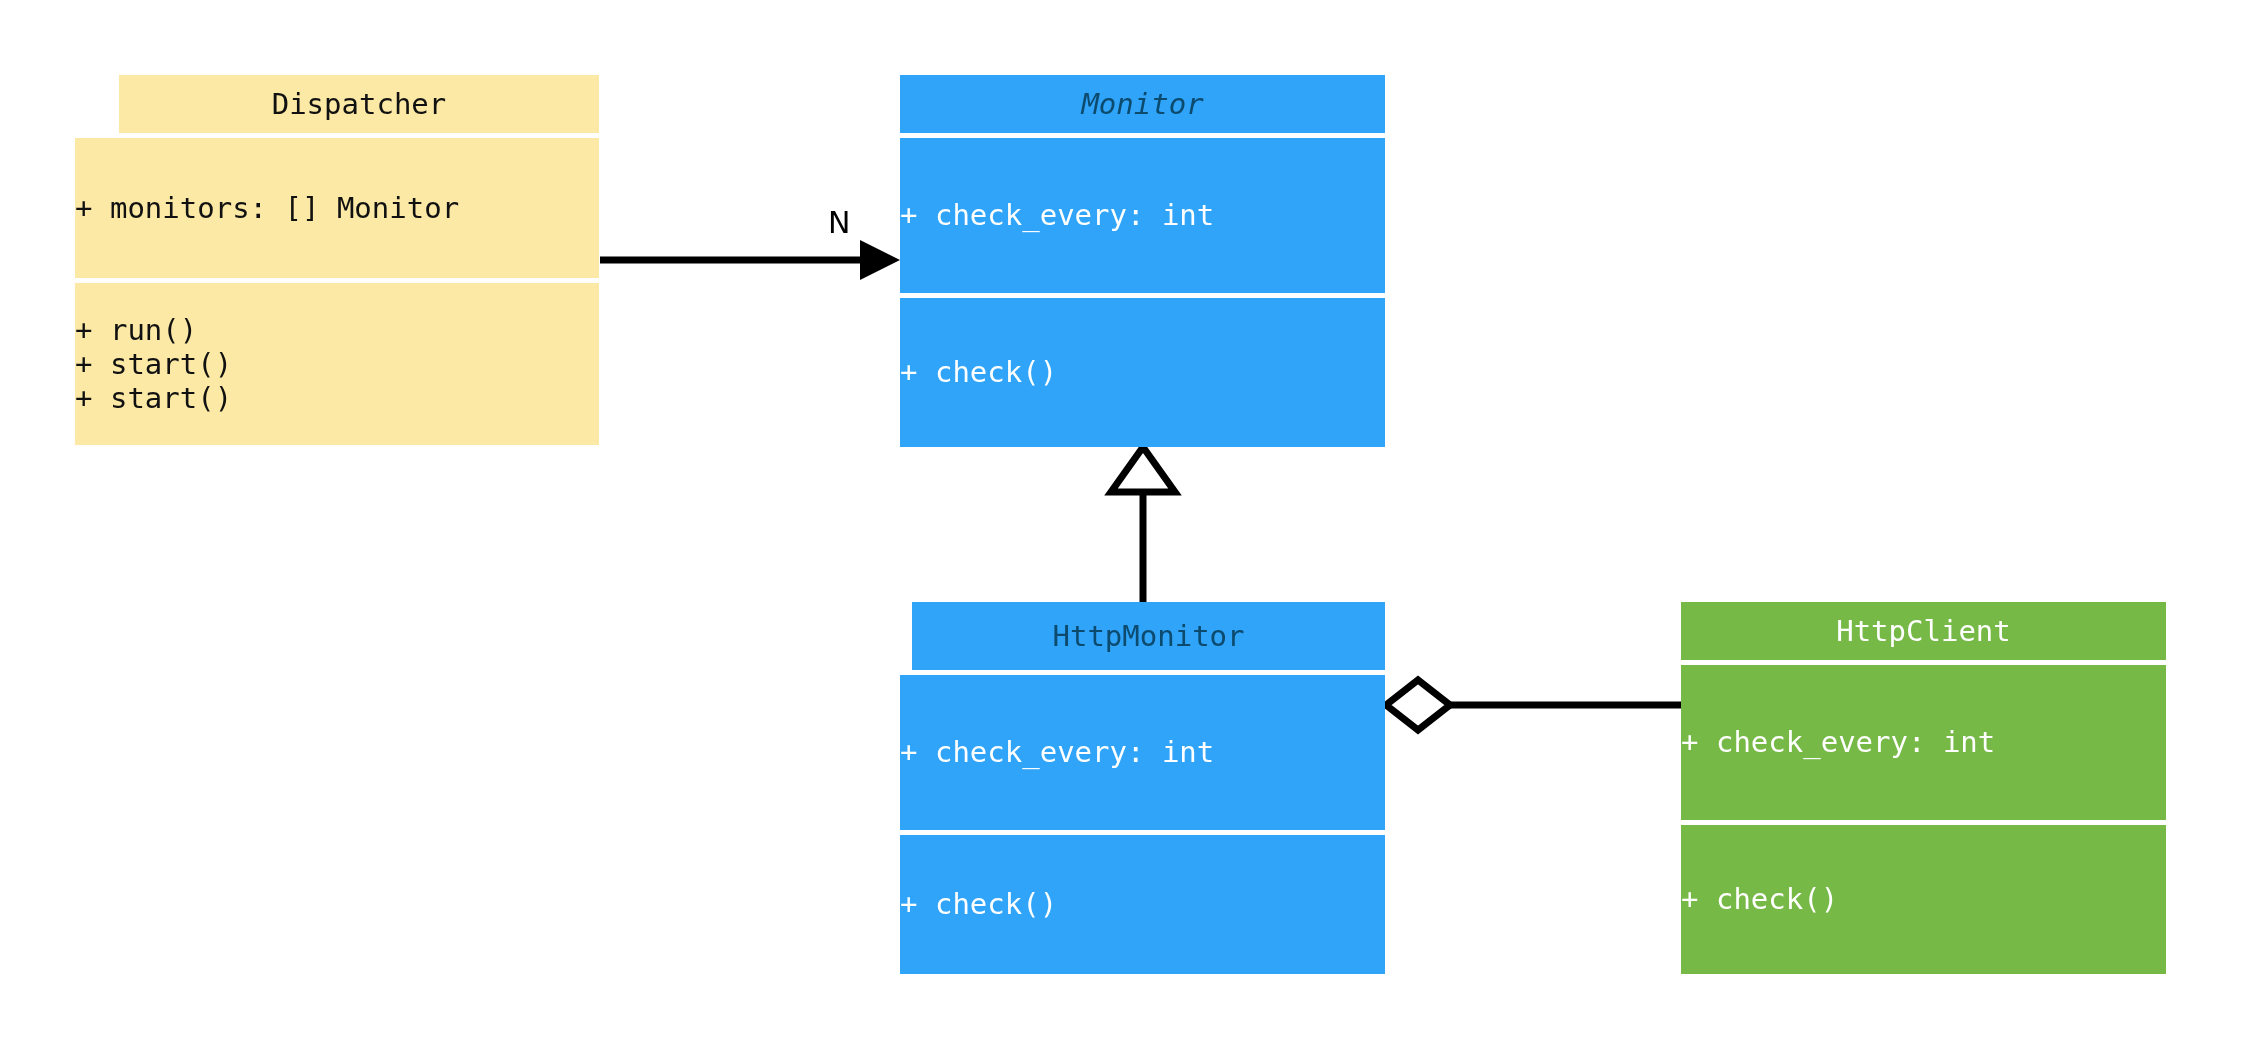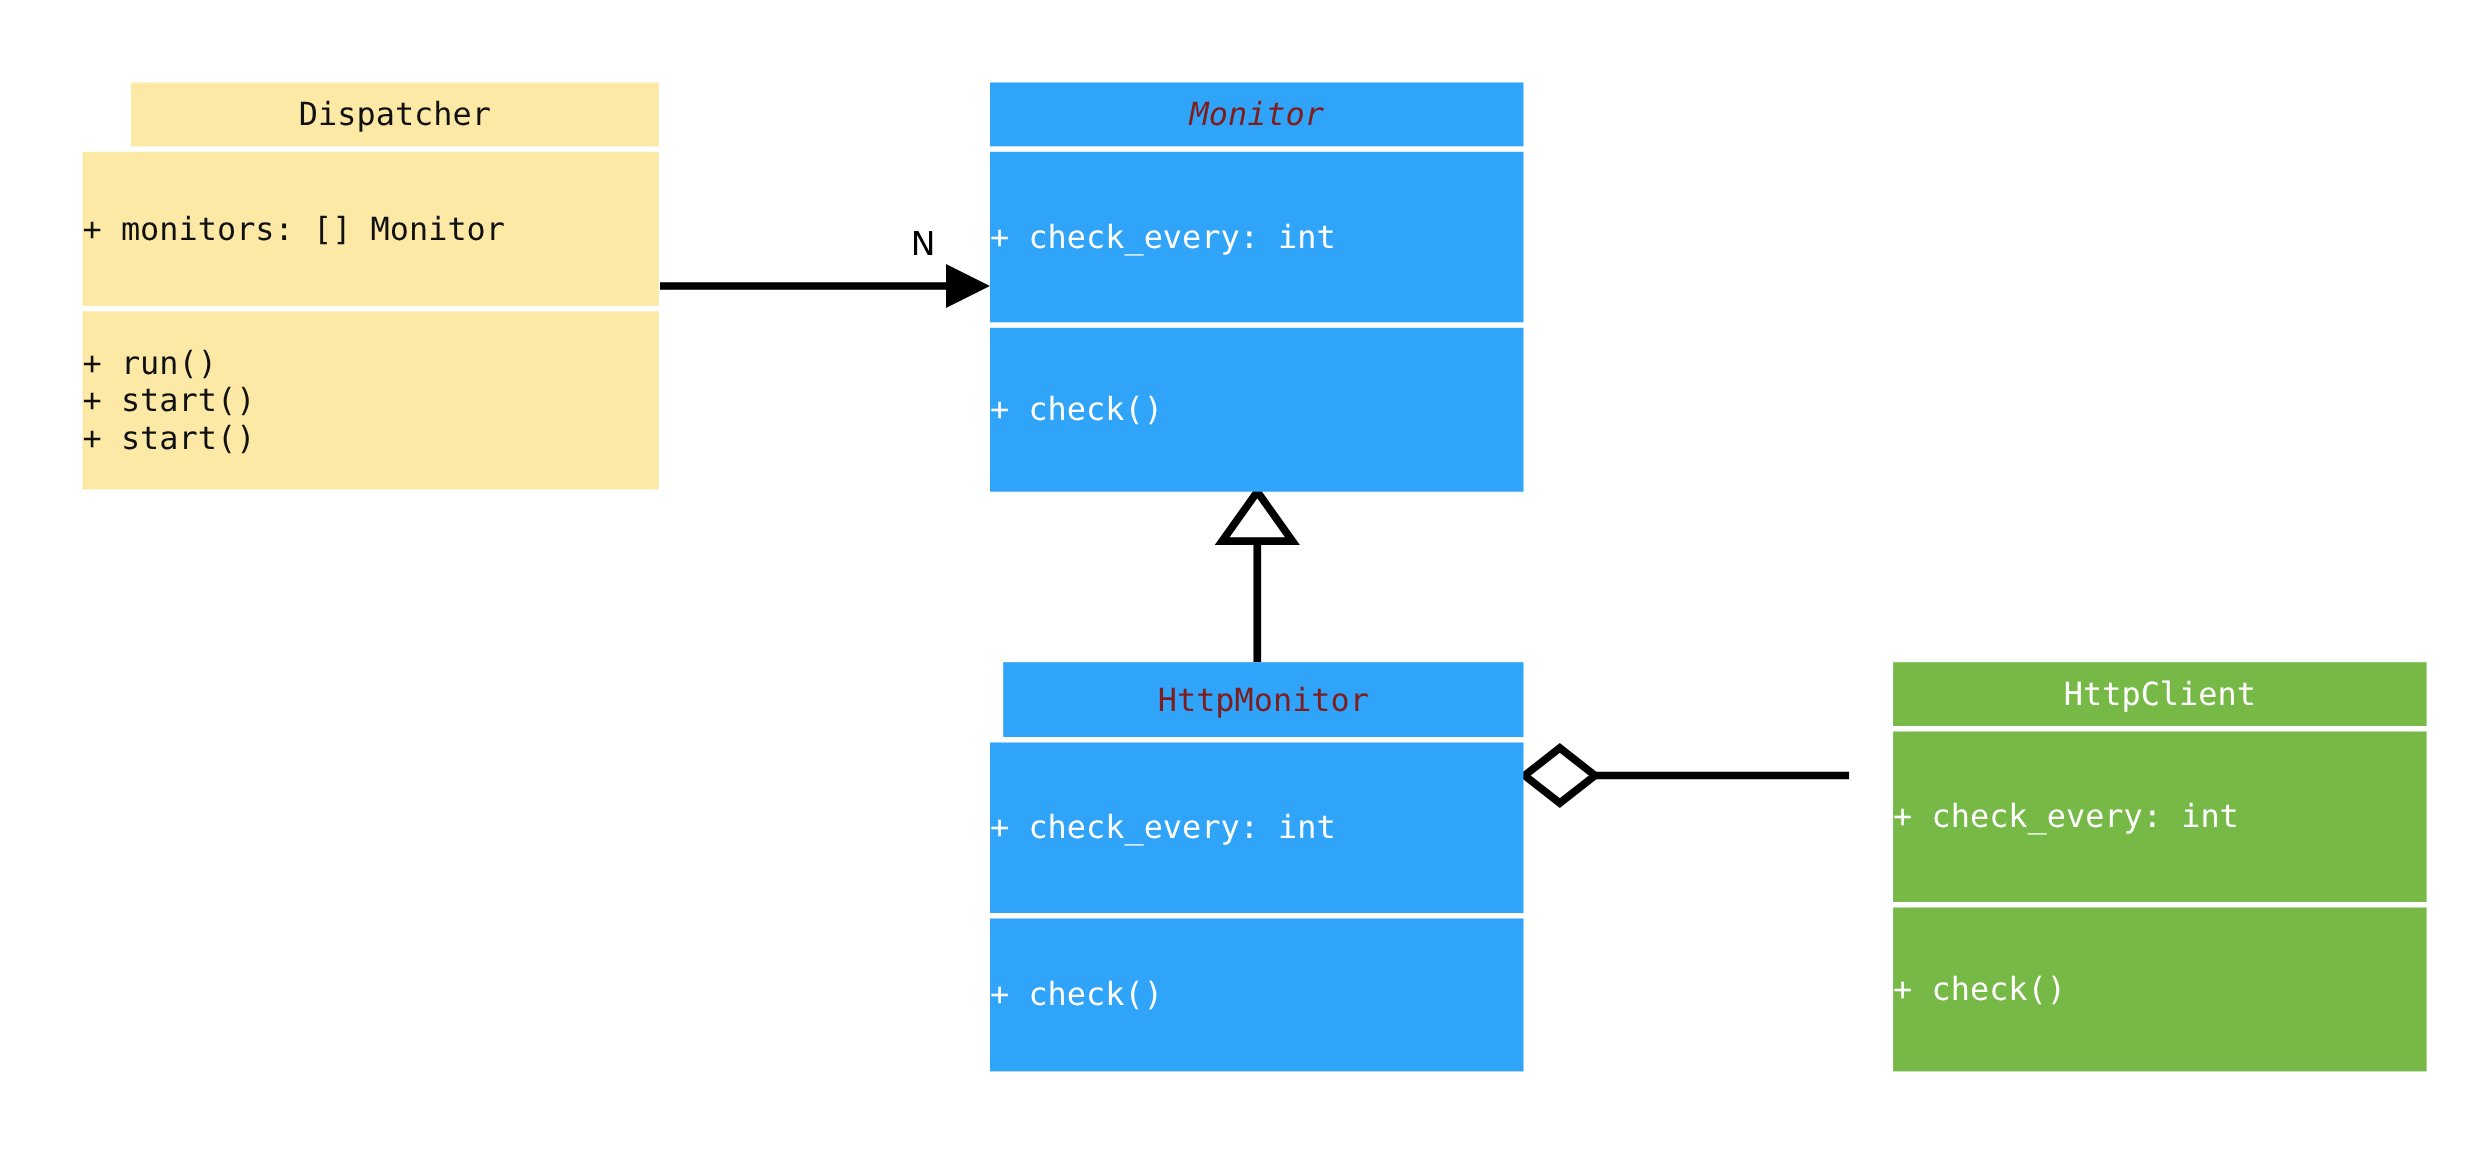--- a/index.html
+++ b/index.html
@@ -70,21 +70,21 @@
   .uml-member {
     white-space: pre;
   }
 
   
   .theme-yellow .uml-compartment { background: #fce9a6; }
   .theme-yellow .uml-title       { color: #111111; margin-left: 44px; }
   .theme-yellow .uml-members     { color: #111111; }
 
   .theme-blue .uml-compartment   { background: #2fa4f9; }
-  .theme-blue .uml-title         { color: #7f1d1d; }
+  .theme-blue .uml-title         { color: #0c4a6e; }
   .theme-blue .uml-members       { color: #ffffff; }
 
   .theme-green .uml-compartment  { background: #76b947; }
   .theme-green .uml-title        { color: #ffffff; }
   .theme-green .uml-members      { color: #ffffff; }
 
   
   #class-dispatcher {
     left: 75px;  top: 75px;  width: 524px;  height: 370px;
   }
@@ -100,21 +100,21 @@
   #class-monitor .c-methods { flex: 1 1 auto; }
 
   #class-httpmonitor {
     left: 900px; top: 602px; width: 485px;  height: 372px;
   }
   #class-httpmonitor .c-title   { height: 68px; margin-left: 12px; }
   #class-httpmonitor .c-attrs   { height: 155px; }
   #class-httpmonitor .c-methods { flex: 1 1 auto; }
 
   #class-httpclient {
-    left: 1681px; top: 602px; width: 485px; height: 372px; margin-left: 40px;
+    left: 1681px; top: 602px; width: 485px; height: 372px;
   }
   #class-httpclient .c-title   { height: 58px; }
   #class-httpclient .c-attrs   { height: 155px; }
   #class-httpclient .c-methods { flex: 1 1 auto; }
 
   
   .edge-label {
     position: absolute;
     font-family: "DejaVu Sans", "Liberation Sans", sans-serif;
     font-size: 30px;

